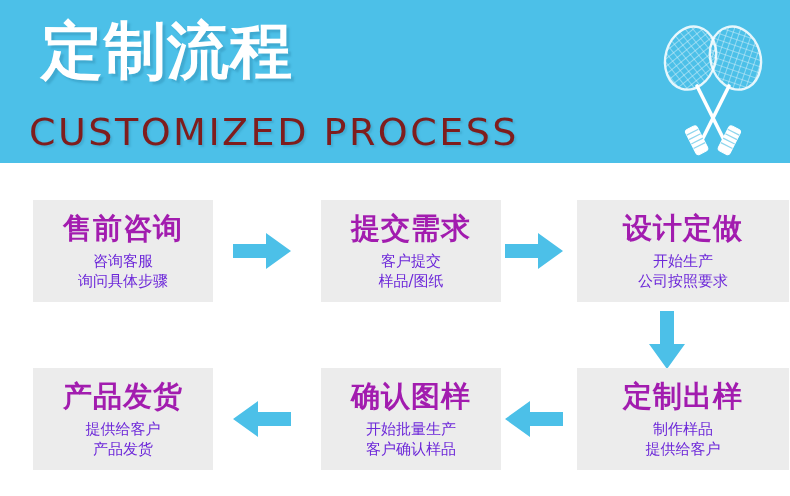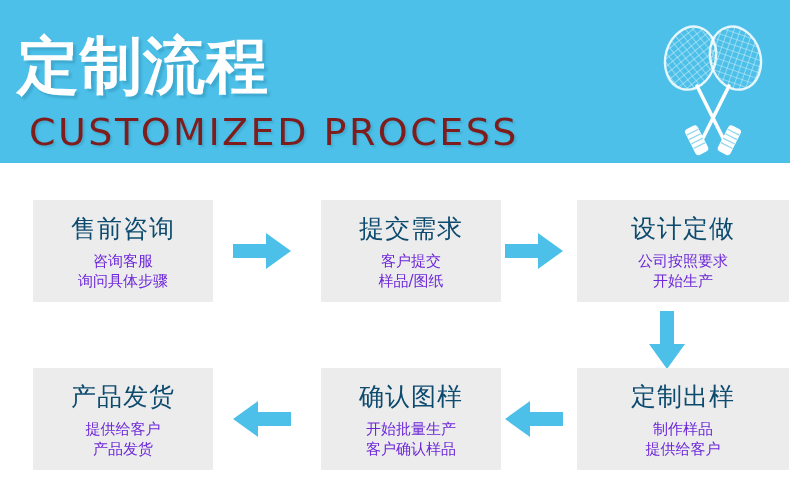--- a/index.html
+++ b/index.html
@@ -25,30 +25,29 @@
     position: absolute;
     left: 0;
     top: 0;
     width: 790px;
     height: 163px;
     background: #4cc0e8;
     overflow: hidden;
   }
   .banner-title {
     position: absolute;
-    left: 17px;
+    left: 41px;
     top: 14px;
     font-size: 62px;
     line-height: 74px;
     font-weight: bold;
     color: #ffffff;
     letter-spacing: 1px;
     text-shadow: 3px 3px 2px rgba(40,130,165,0.35);
     white-space: nowrap;
-    margin-top: 15px;
   }
   .banner-subtitle {
     position: absolute;
     left: 29px;
     top: 99px;
     font-size: 38px;
     line-height: 36px;
     font-weight: normal;
     color: #7f1d1d;
     letter-spacing: 2.5px;
@@ -68,24 +67,24 @@
   .box {
     position: absolute;
     background: #ececec;
     box-sizing: border-box;
     display: flex;
     flex-direction: column;
     align-items: center;
     justify-content: center;
   }
   .box-title {
-    font-size: 25px;
+    font-size: 29px;
     line-height: 33px;
-    font-weight: normal;
-    color: #0c4a6e;
+    font-weight: bold;
+    color: #a21caf;
     letter-spacing: 1px;
     white-space: nowrap;
   }
   .box-sub {
     margin-top: 6px;
     font-size: 15px;
     line-height: 20px;
     color: #6d28d9;
     text-align: center;
     white-space: nowrap;
@@ -182,22 +181,22 @@
     </div>
   </div>
 
   <svg class="arrow arrow-h a-r2" viewBox="0 0 58 40">
     <path d="M 0 13 L 33 13 L 33 2 L 58 20 L 33 38 L 33 27 L 0 27 Z" fill="#4cc0e8"></path>
   </svg>
 
   <div class="box r1 c3">
     <div class="box-title">设计定做</div>
     <div class="box-sub">
+      <div>开始生产</div>
       <div>公司按照要求</div>
-      <div>开始生产</div>
     </div>
   </div>
 
   <svg class="arrow arrow-v a-down" viewBox="0 0 40 58">
     <path d="M 13 0 L 27 0 L 27 33 L 38 33 L 20 58 L 2 33 L 13 33 Z" fill="#4cc0e8"></path>
   </svg>
 
   <div class="box r2 c1">
     <div class="box-title">产品发货</div>
     <div class="box-sub">

